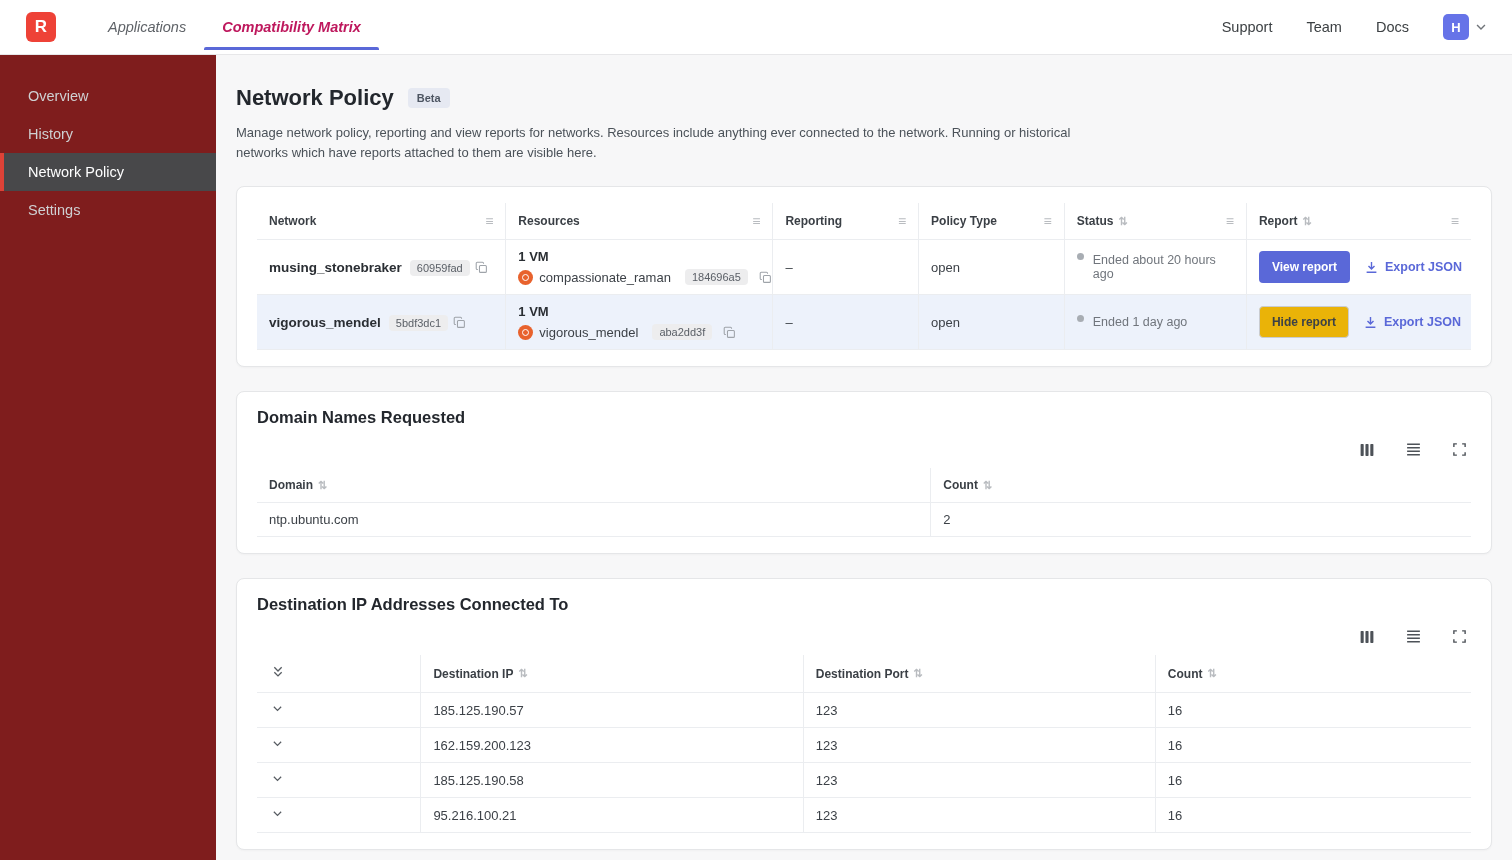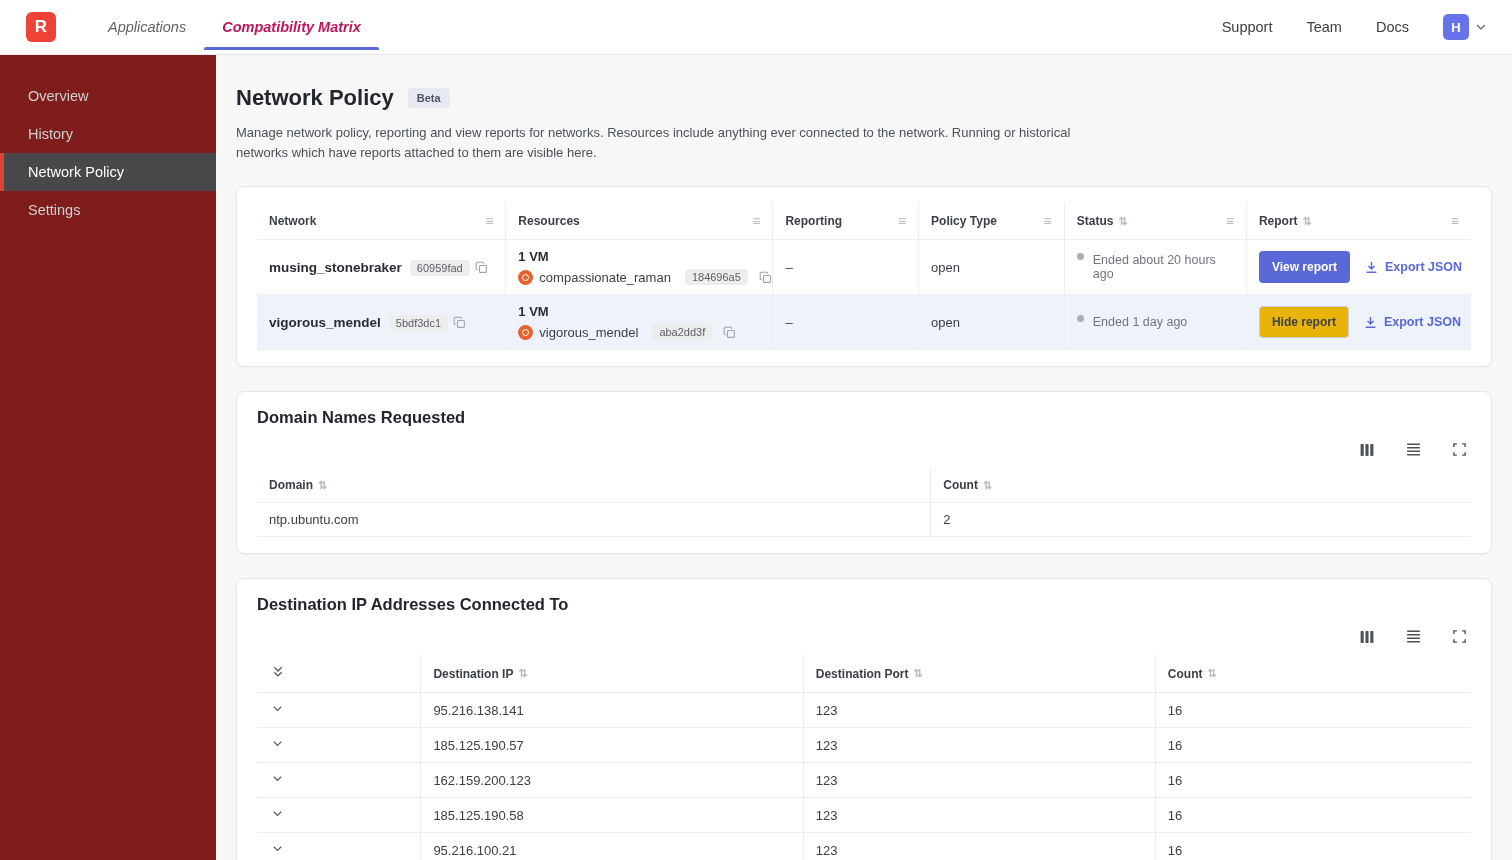--- a/index.html
+++ b/index.html
@@ -412,32 +412,20 @@
               <th>
                 <span class="th-flex">
                   <span>Count</span>
                   <span class="sort-ic">⇅</span>
                 </span>
               </th>
             </tr>
         </thead>
         <tbody>
 
-            <tr>
-              <td class="chev-cell">
-                <span class="row-chev">
-                  <svg width="13" height="13" viewBox="0 0 16 16" fill="none" stroke="currentColor" stroke-width="1.5">
-                    <path d="M3.5 5.8 8 10.3l4.5-4.5"></path>
-                  </svg>
-                </span>
-              </td>
-              <td>95.216.138.141</td>
-              <td>123</td>
-              <td>16</td>
-            </tr>
 
             <tr>
               <td class="chev-cell">
                 <span class="row-chev">
                   <svg width="13" height="13" viewBox="0 0 16 16" fill="none" stroke="currentColor" stroke-width="1.5">
                     <path d="M3.5 5.8 8 10.3l4.5-4.5"></path>
                   </svg>
                 </span>
               </td>
               <td>185.125.190.57</td>

